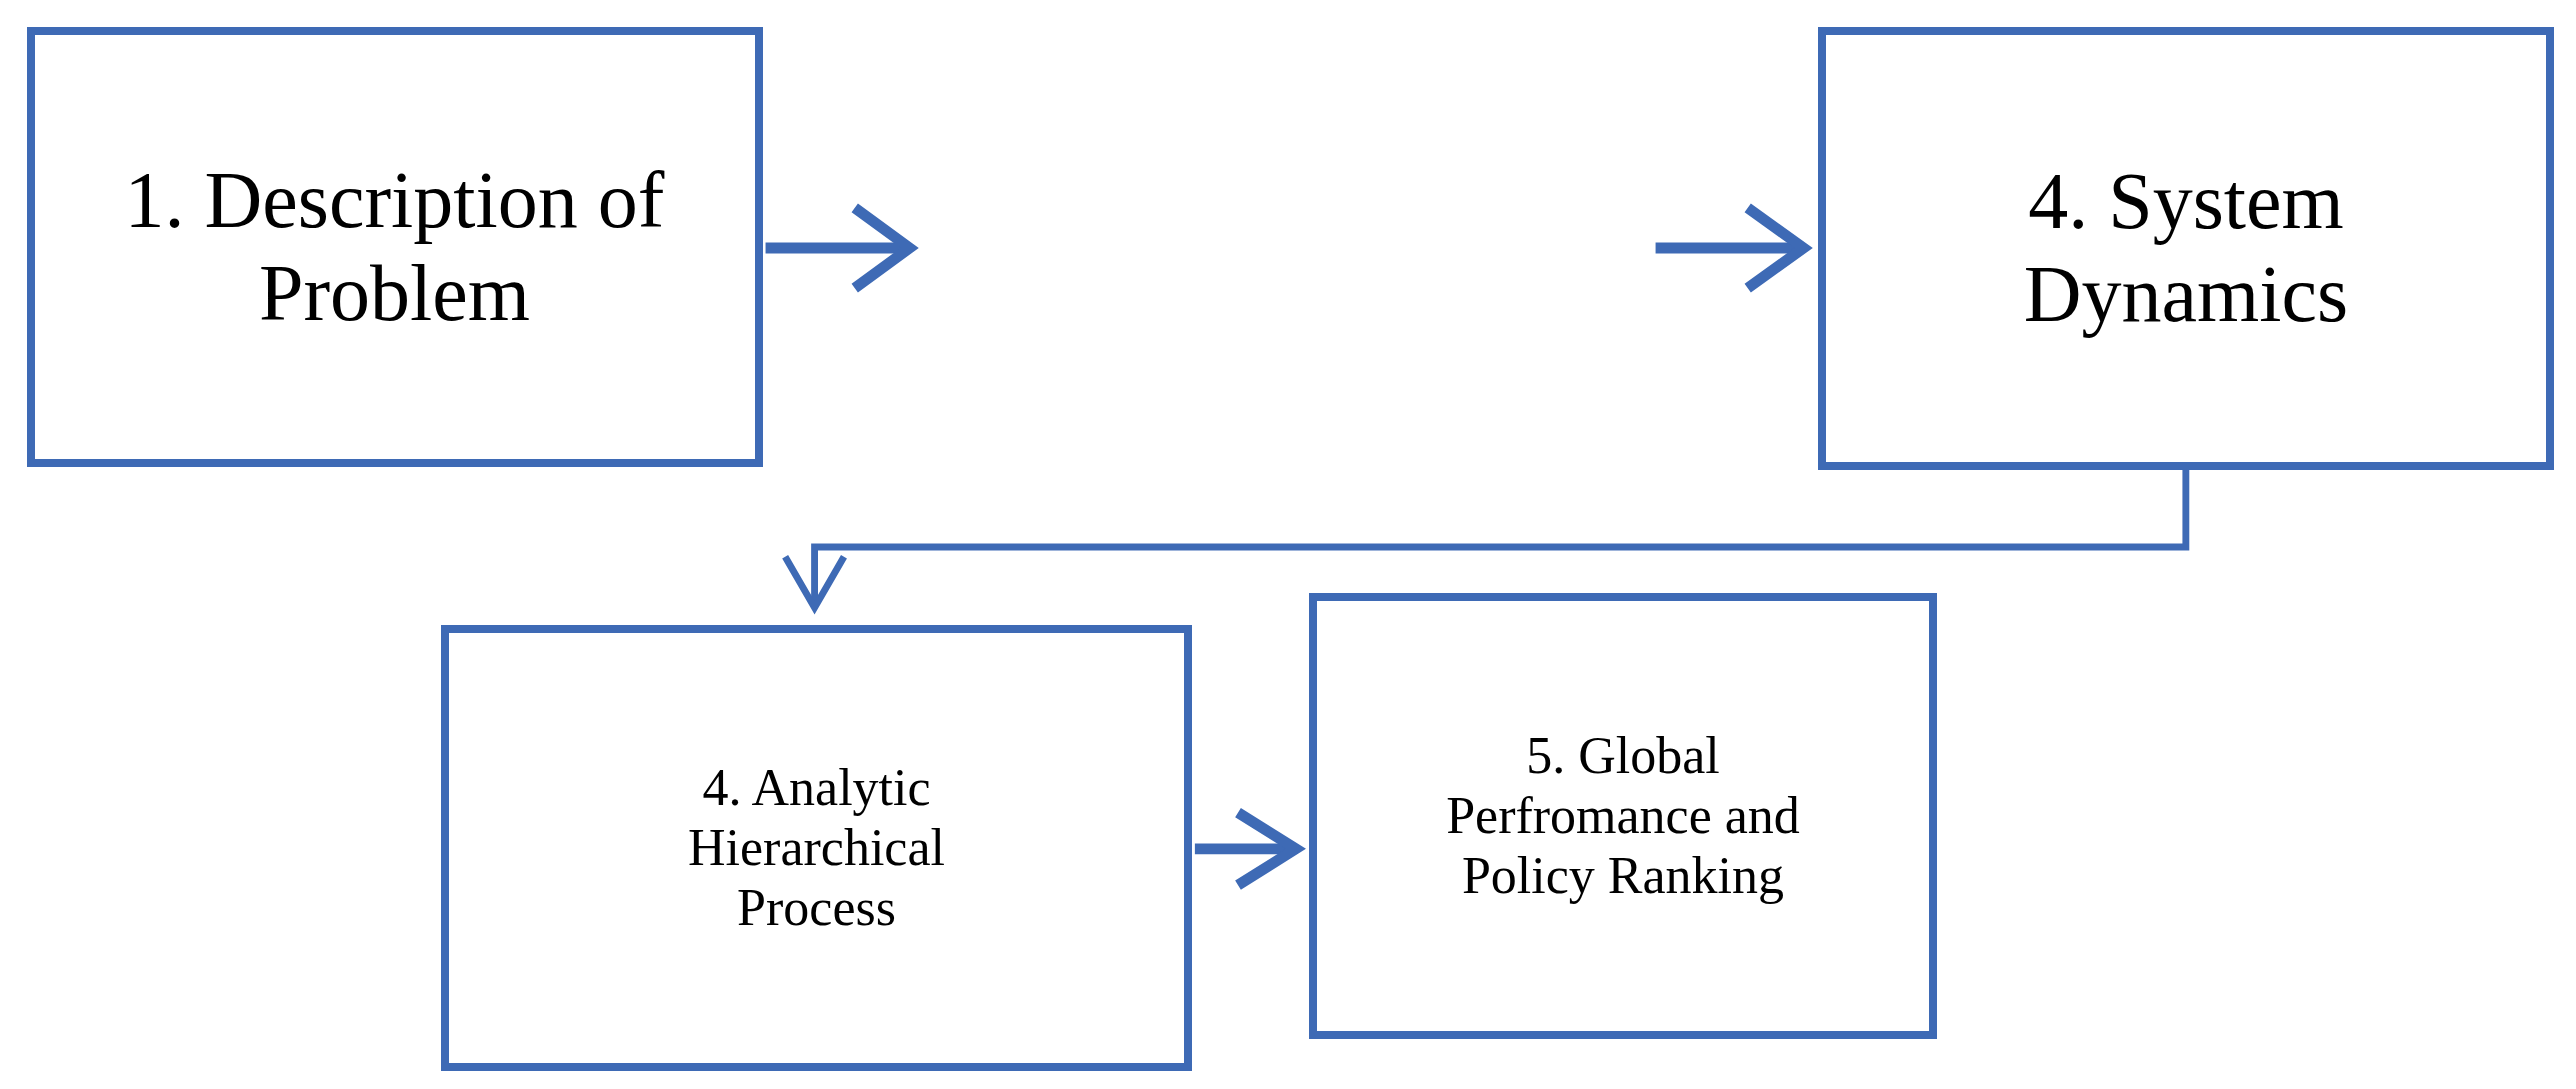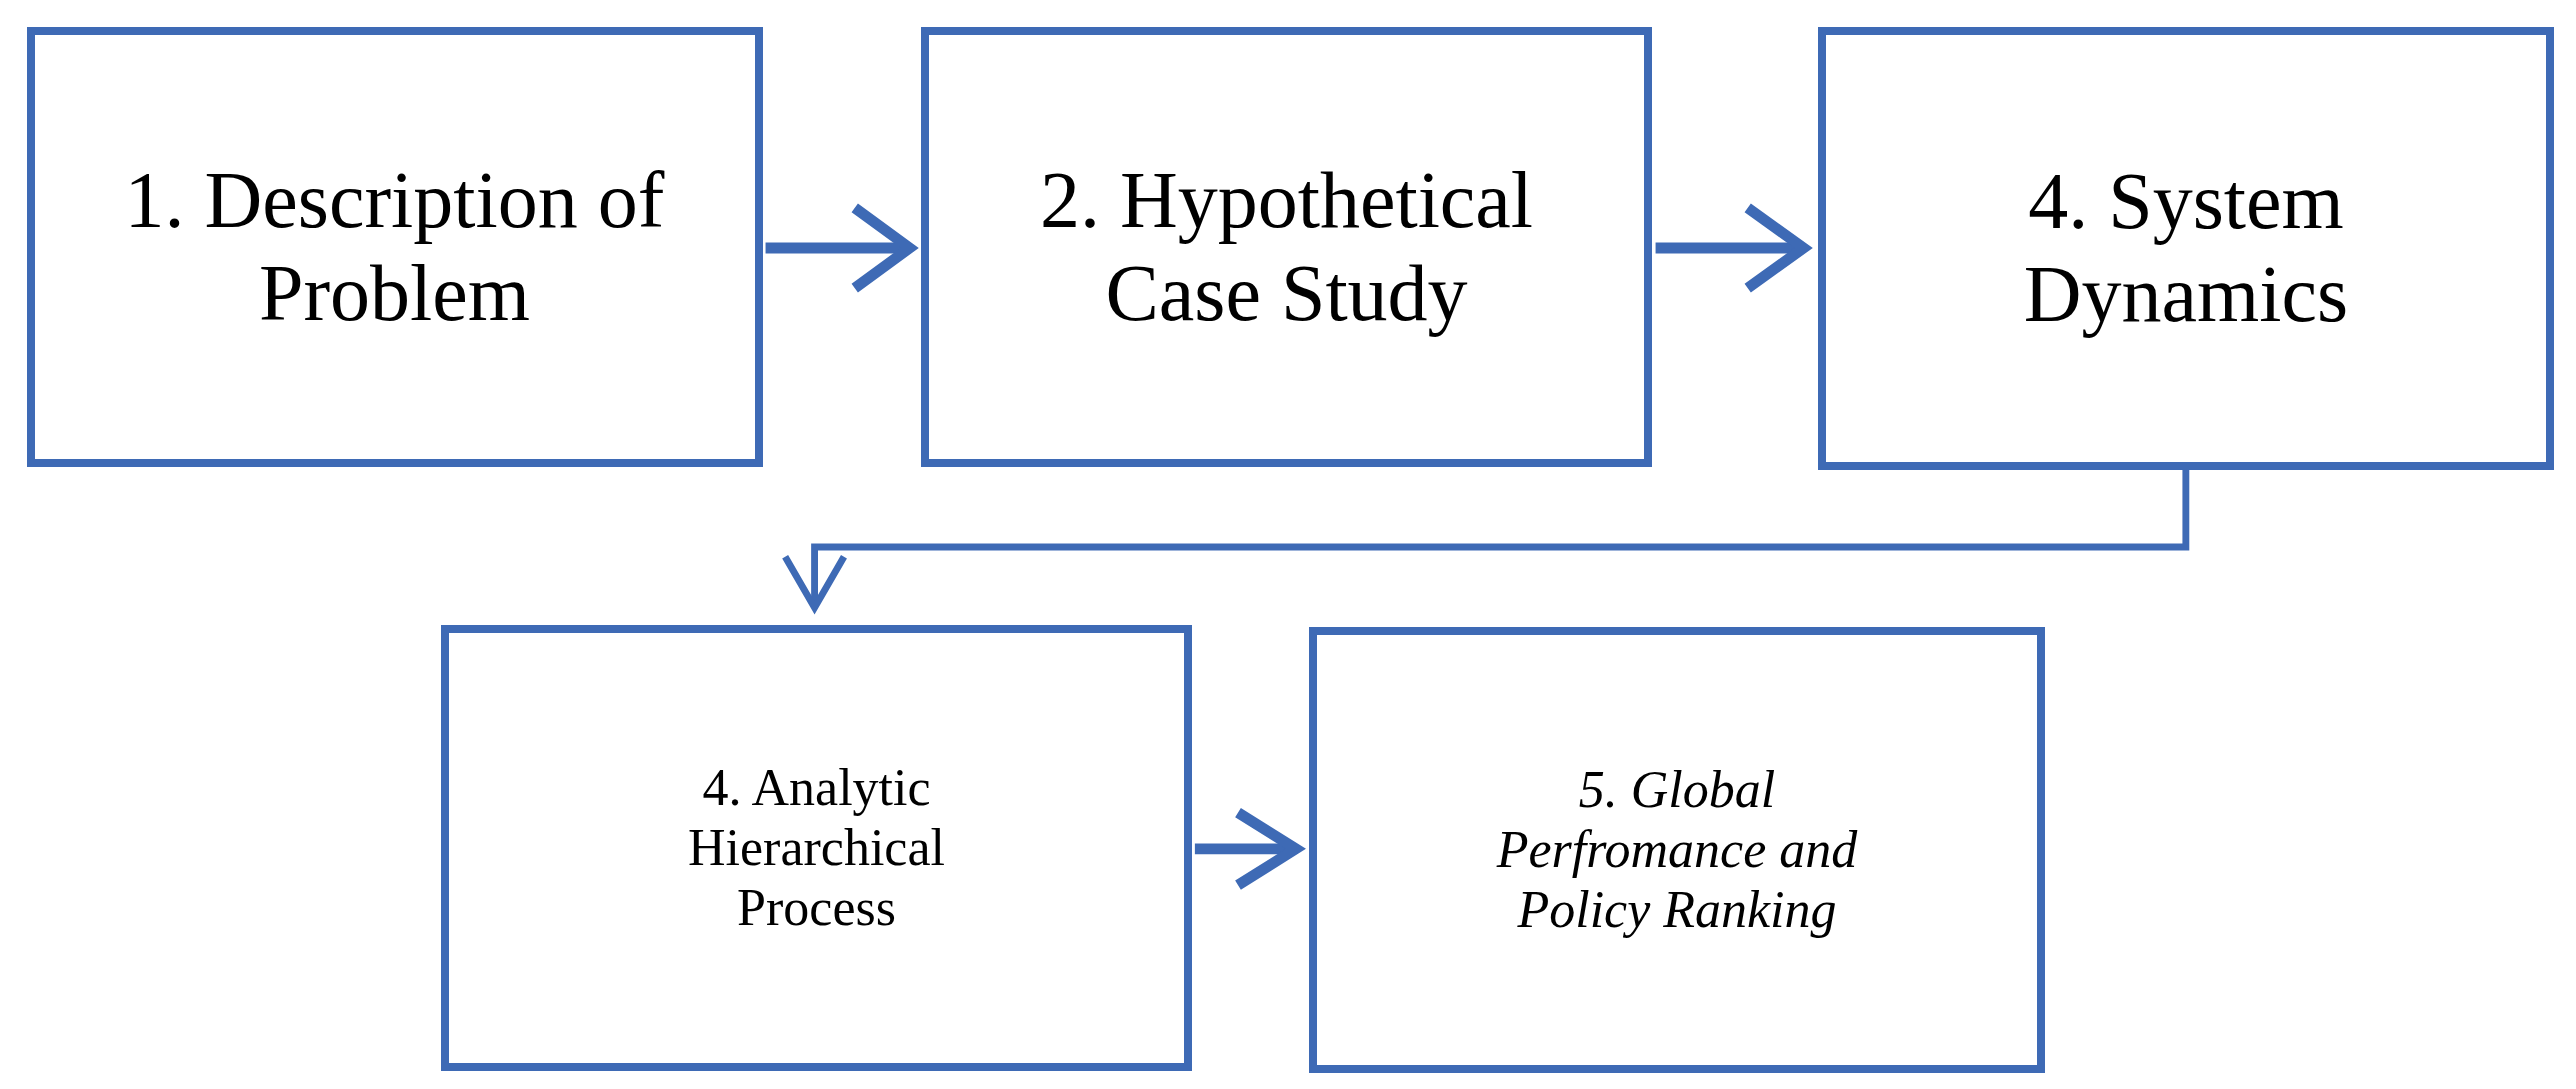--- a/index.html
+++ b/index.html
@@ -31,21 +31,21 @@
     padding: 0 13.7px;
     white-space: pre-line;
     font-weight: 400;
   }
   
   #box-1 { left: 26.5px;   top: 26.5px;  width: 736px; height: 440px; }
   #box-2 { left: 921px;  top: 26.5px;  width: 731px; height: 440px; }
   #box-3 { left: 1818px; top: 26.5px;  width: 736px; height: 443px; }
   
   #box-4 { left: 441px;  top: 625px; width: 751px; height: 446px; }
-  #box-5 { left: 1309px; top: 627px; width: 736px; height: 446px; font-style: italic; }
+  #box-5 { left: 1309px; top: 593px; width: 628px; height: 446px; }
 
   #box-1 .flow-box-label,
   #box-2 .flow-box-label,
   #box-3 .flow-box-label { font-size: 80px; }
   #box-4 .flow-box-label,
   #box-5 .flow-box-label { font-size: 52px; }
 
   
   #connectors {
     position: absolute;
@@ -59,24 +59,20 @@
 </head>
 <body>
 
 <div id="diagram-root" style="background: rgb(255, 255, 255);">
 
   <div class="flow-box" id="box-1" style="border: 8.8px solid rgb(62, 106, 181); background: rgb(255, 255, 255);">
     <span class="flow-box-label" style="color: rgb(0, 0, 0);">1. Description of
 Problem</span>
   </div>
 
-  <div class="flow-box" id="box-2" style="border: 8.8px solid rgb(62, 106, 181); background: rgb(255, 255, 255);">
-    <span class="flow-box-label" style="color: rgb(0, 0, 0);">2. Hypothetical
-Case Study</span>
-  </div>
 
   <div class="flow-box" id="box-3" style="border: 8.8px solid rgb(62, 106, 181); background: rgb(255, 255, 255);">
     <span class="flow-box-label" style="color: rgb(0, 0, 0);">4. System
 Dynamics</span>
   </div>
 
   <div class="flow-box" id="box-4" style="border: 8.8px solid rgb(62, 106, 181); background: rgb(255, 255, 255);">
     <span class="flow-box-label" style="color: rgb(0, 0, 0);">4. Analytic
 Hierarchical
 Process</span>

